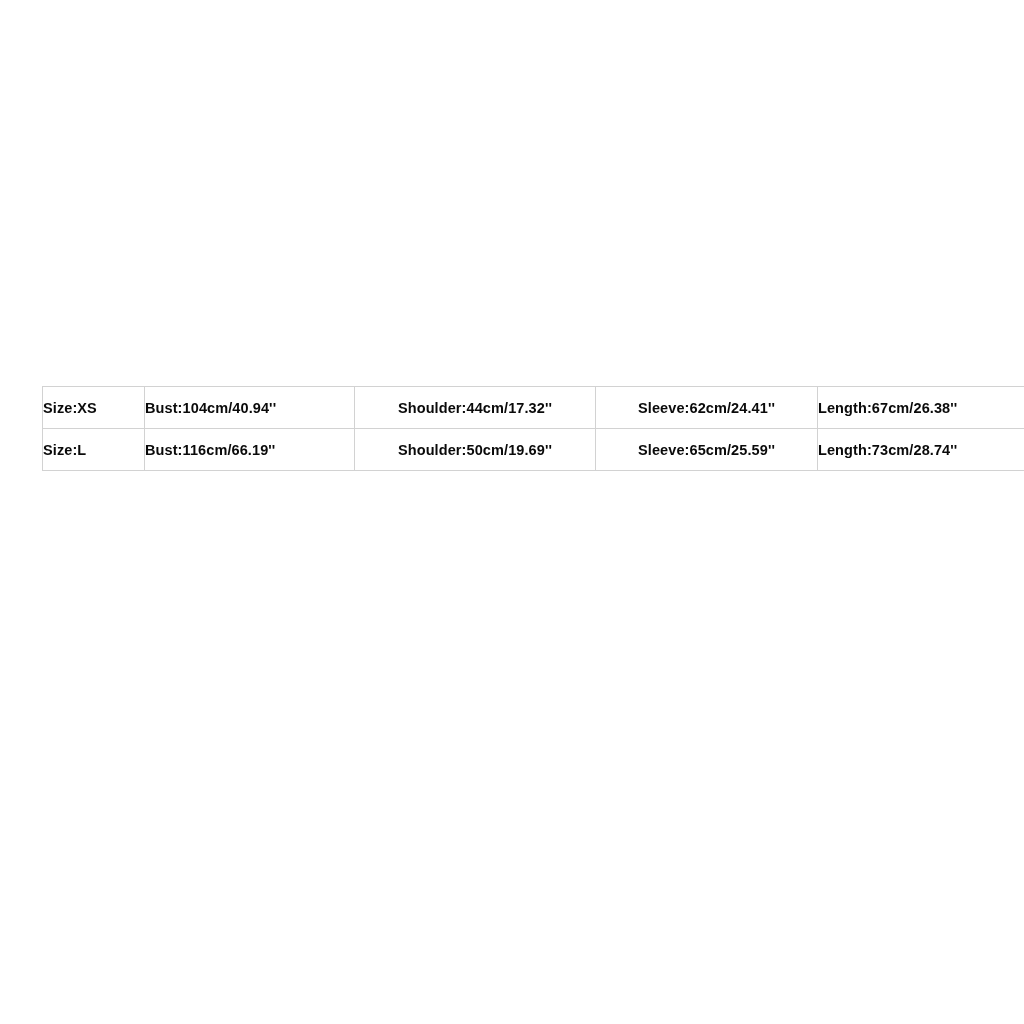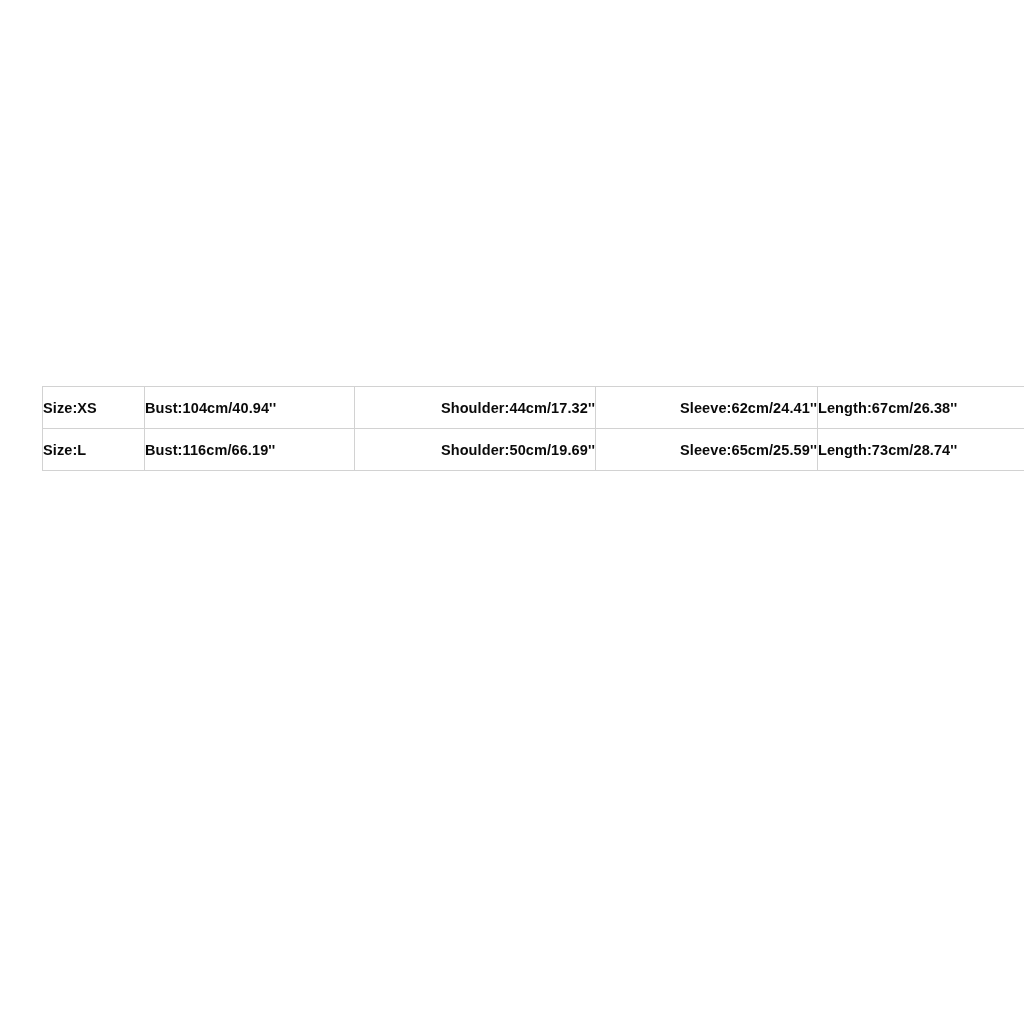--- a/index.html
+++ b/index.html
@@ -46,22 +46,22 @@
   }
   
   col.c-size { width: 102px; }
   col.c-bust { width: 210px; }
   col.c-shoulder { width: 241px; }
   col.c-sleeve { width: 222px; }
   col.c-length { width: 213px; }
 
   td.cell-size { text-align: left; padding-left: 16px; }
   td.cell-bust { text-align: left; padding-left: 27px; }
-  td.cell-shoulder { text-align: right; padding-left: 43px; }
-  td.cell-sleeve { text-align: right; padding-left: 28px; }
+  td.cell-shoulder { text-align: center; padding-left: 43px; }
+  td.cell-sleeve { text-align: center; padding-left: 28px; }
   td.cell-length { text-align: left; padding-left: 24px; }
 </style>
 </head>
 <body>
 
 <div class="page">
   <div class="size-table-wrap">
     <table class="size-table">
       <colgroup>
         <col class="c-size">

